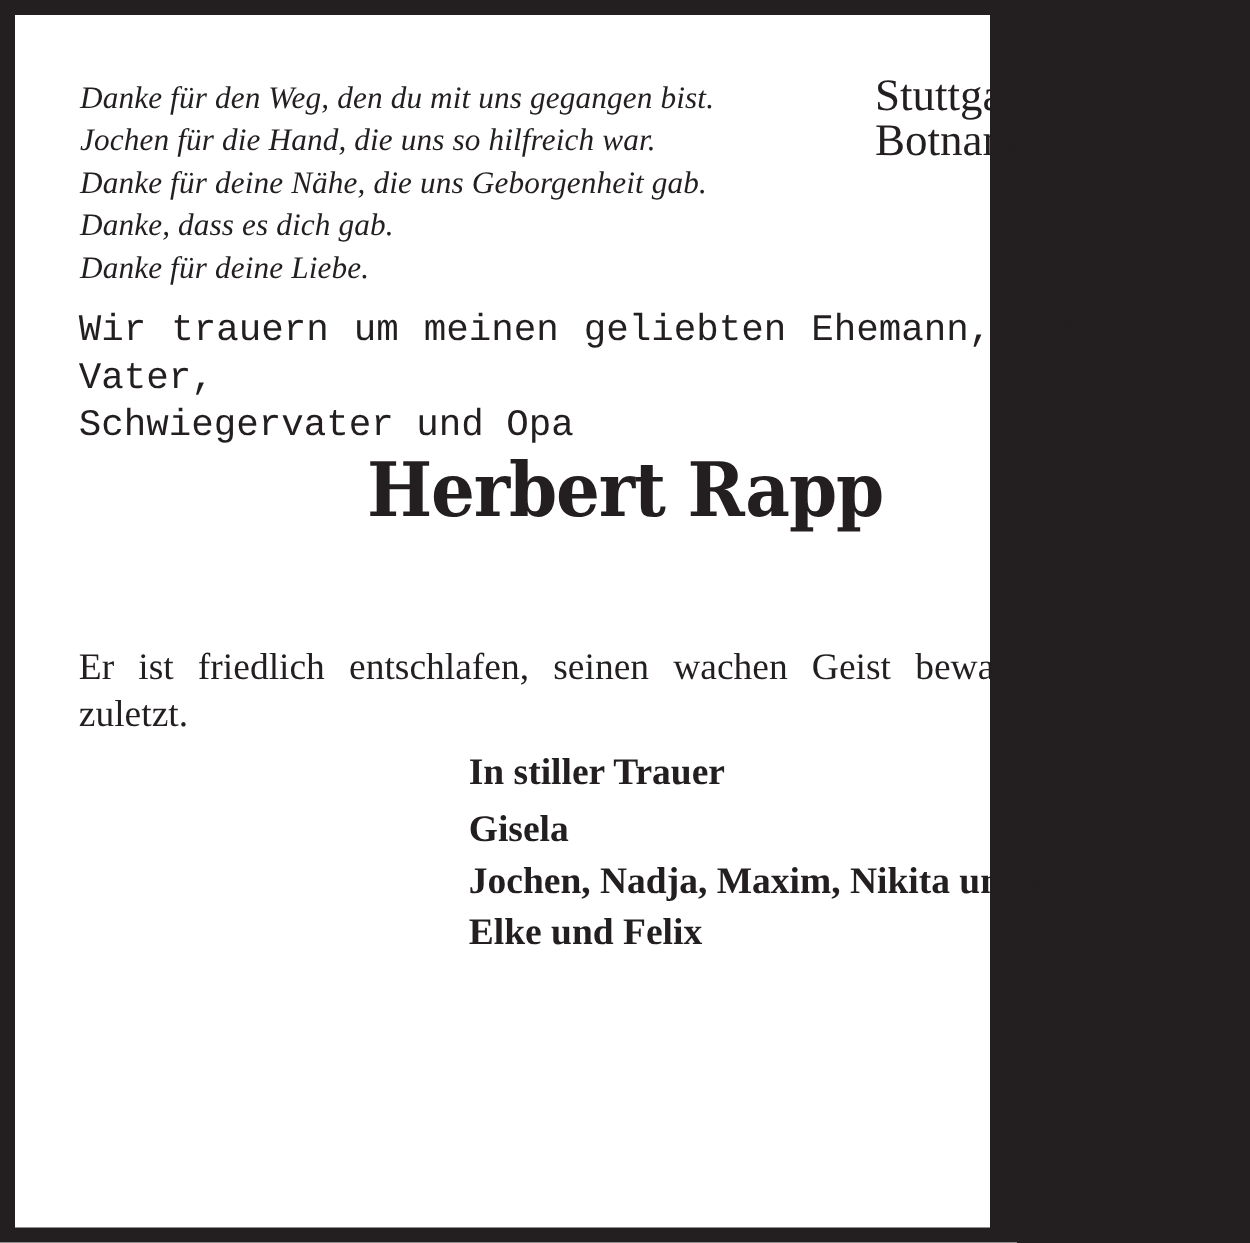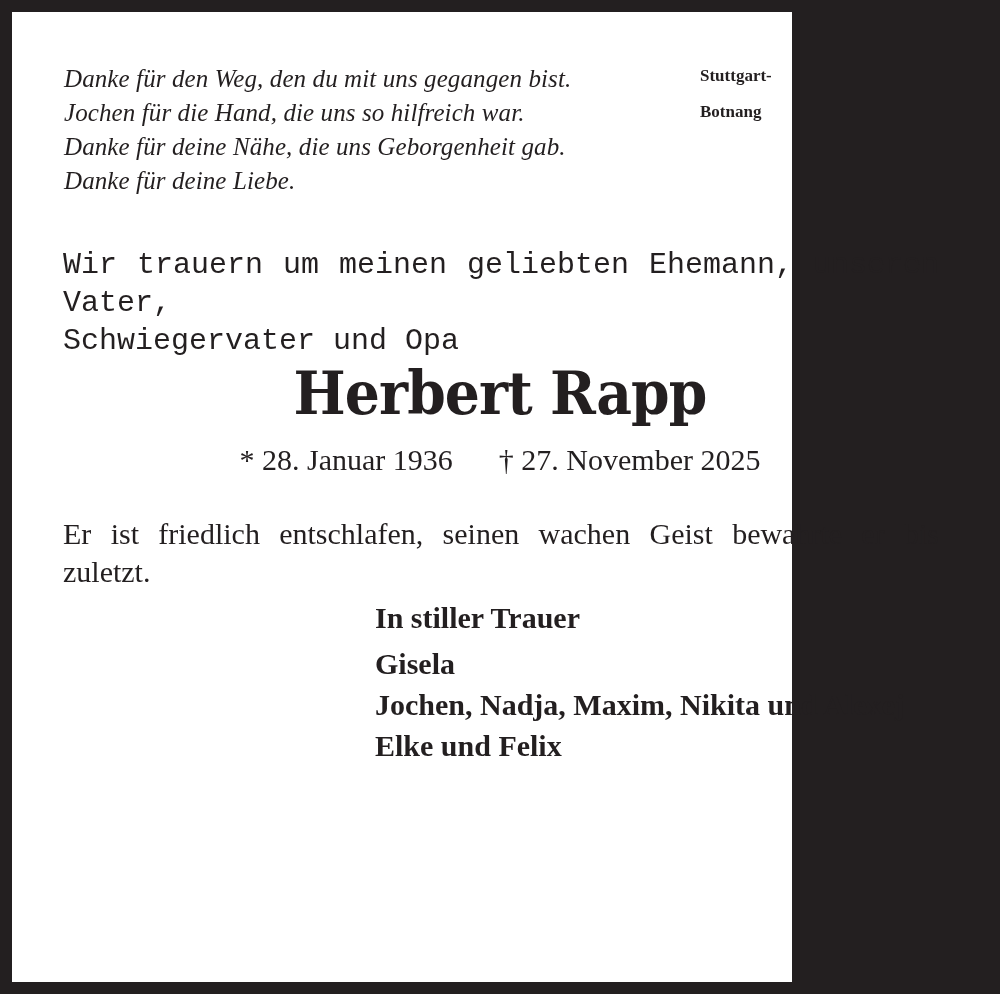--- a/index.html
+++ b/index.html
@@ -10,21 +10,21 @@
     font-family:"DejaVu Serif", "Liberation Serif", serif;
   }
   .poem {
     position:absolute; left:52px; top:50px;
     font-family:"Liberation Serif", serif; font-style:italic;
     font-size:25px; line-height:34px; letter-spacing:0.1px;
   }
   .poem div { white-space:nowrap; }
   .location {
     position:absolute; left:688px; top:46px;
-    font-family:"Liberation Serif", serif; font-size:17px; line-height:36px;font-weight:bold;
+    font-family:"Liberation Serif", serif; font-size:36px; line-height:36px;
   }
   .para {
     position:absolute; left:51px; width:876px;
     font-family:"Liberation Serif", serif; font-size:30px; line-height:38px;
     text-align:justify; transform-origin:left top;
   }
   .para .line { display:block; white-space:nowrap; }
   .justify-line { text-align:justify; text-align-last:justify; white-space:normal !important; }
   .intro { top:234px;font-family:Liberation Mono, monospace; }
   .name {
@@ -48,35 +48,33 @@
 </style>
 </head>
 <body>
 
 <div class="card">
 
   <div class="poem">
     <div>Danke für den Weg, den du mit uns gegangen bist.</div>
     <div>Jochen für die Hand, die uns so hilfreich war.</div>
     <div>Danke für deine Nähe, die uns Geborgenheit gab.</div>
+    <div>Danke, dass es dich gab.</div>
     <div>Danke für deine Liebe.</div>
   </div>
 
   <div class="location">Stuttgart-Botnang</div>
 
   <div class="para intro">
     <span class="line justify-line">Wir trauern um meinen geliebten Ehemann, unseren Vater,</span>
     <span class="line">Schwiegervater und Opa</span>
   </div>
 
   <div class="name">Herbert Rapp</div>
 
-  <div class="dates">
-    <span>* 28. Januar 1936</span><span class="gap"></span><span>† 27. November 2025</span>
-  </div>
 
   <div class="para statement">
     <span class="line justify-line">Er ist friedlich entschlafen, seinen wachen Geist bewahrte er bis</span>
     <span class="line">zuletzt.</span>
   </div>
 
   <div class="mourners">
     <div class="heading">In stiller Trauer</div>
     <div class="names">
       <div>Gisela</div>

